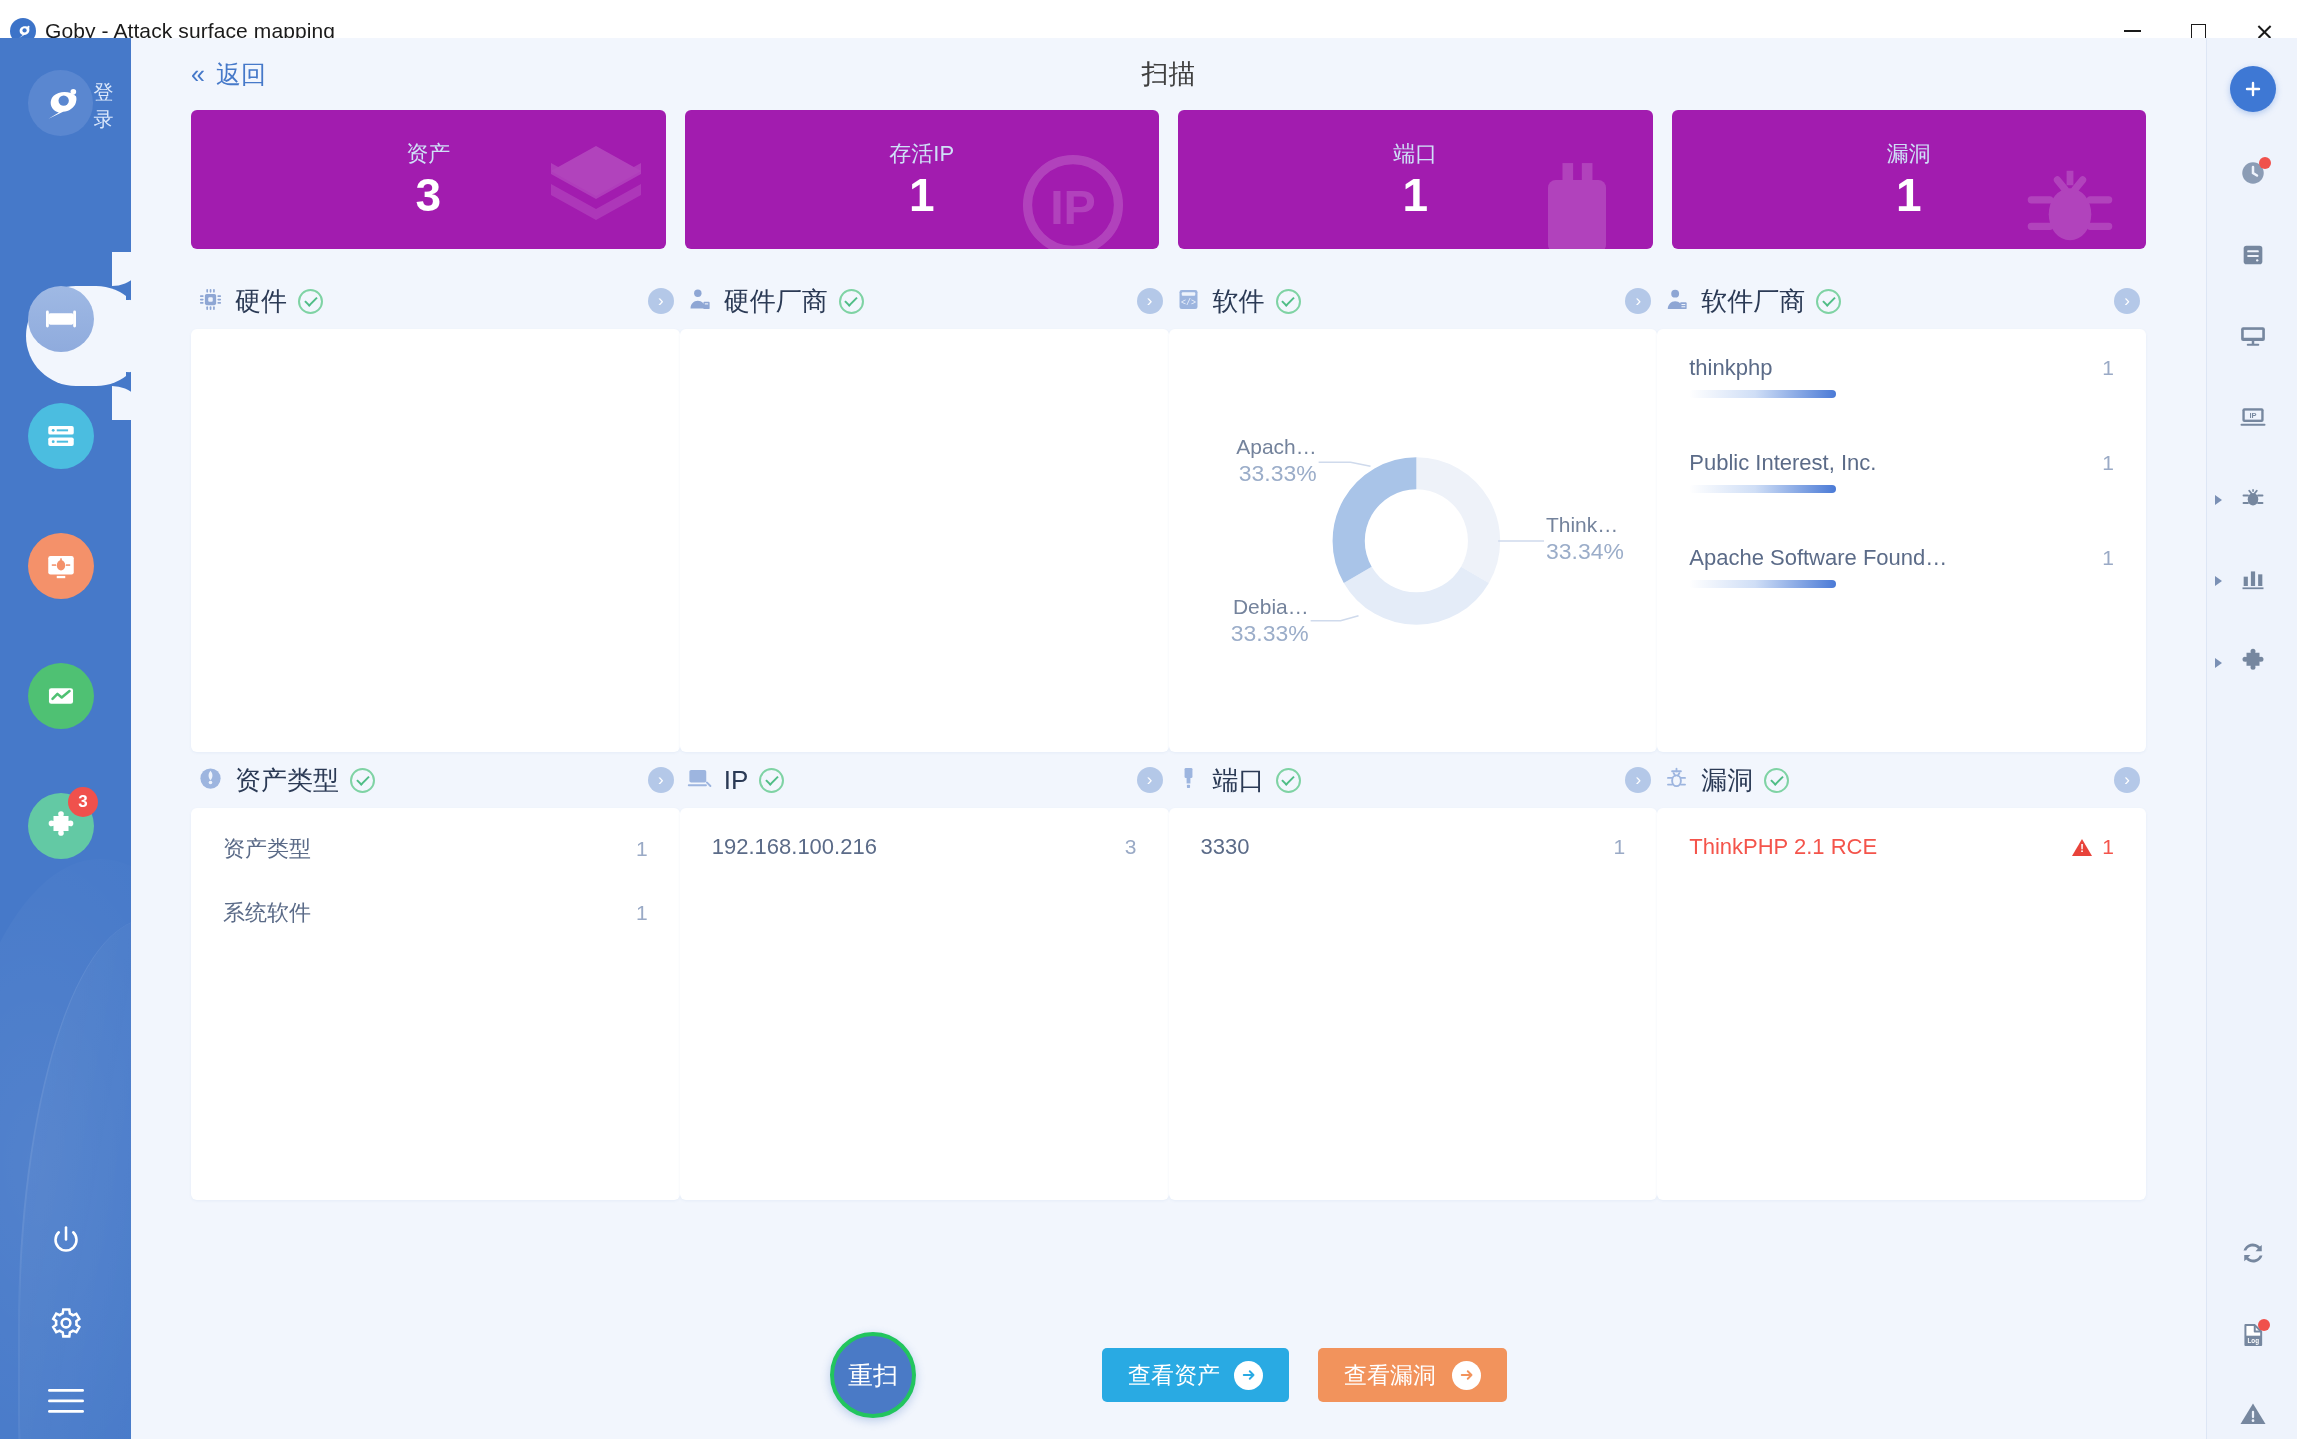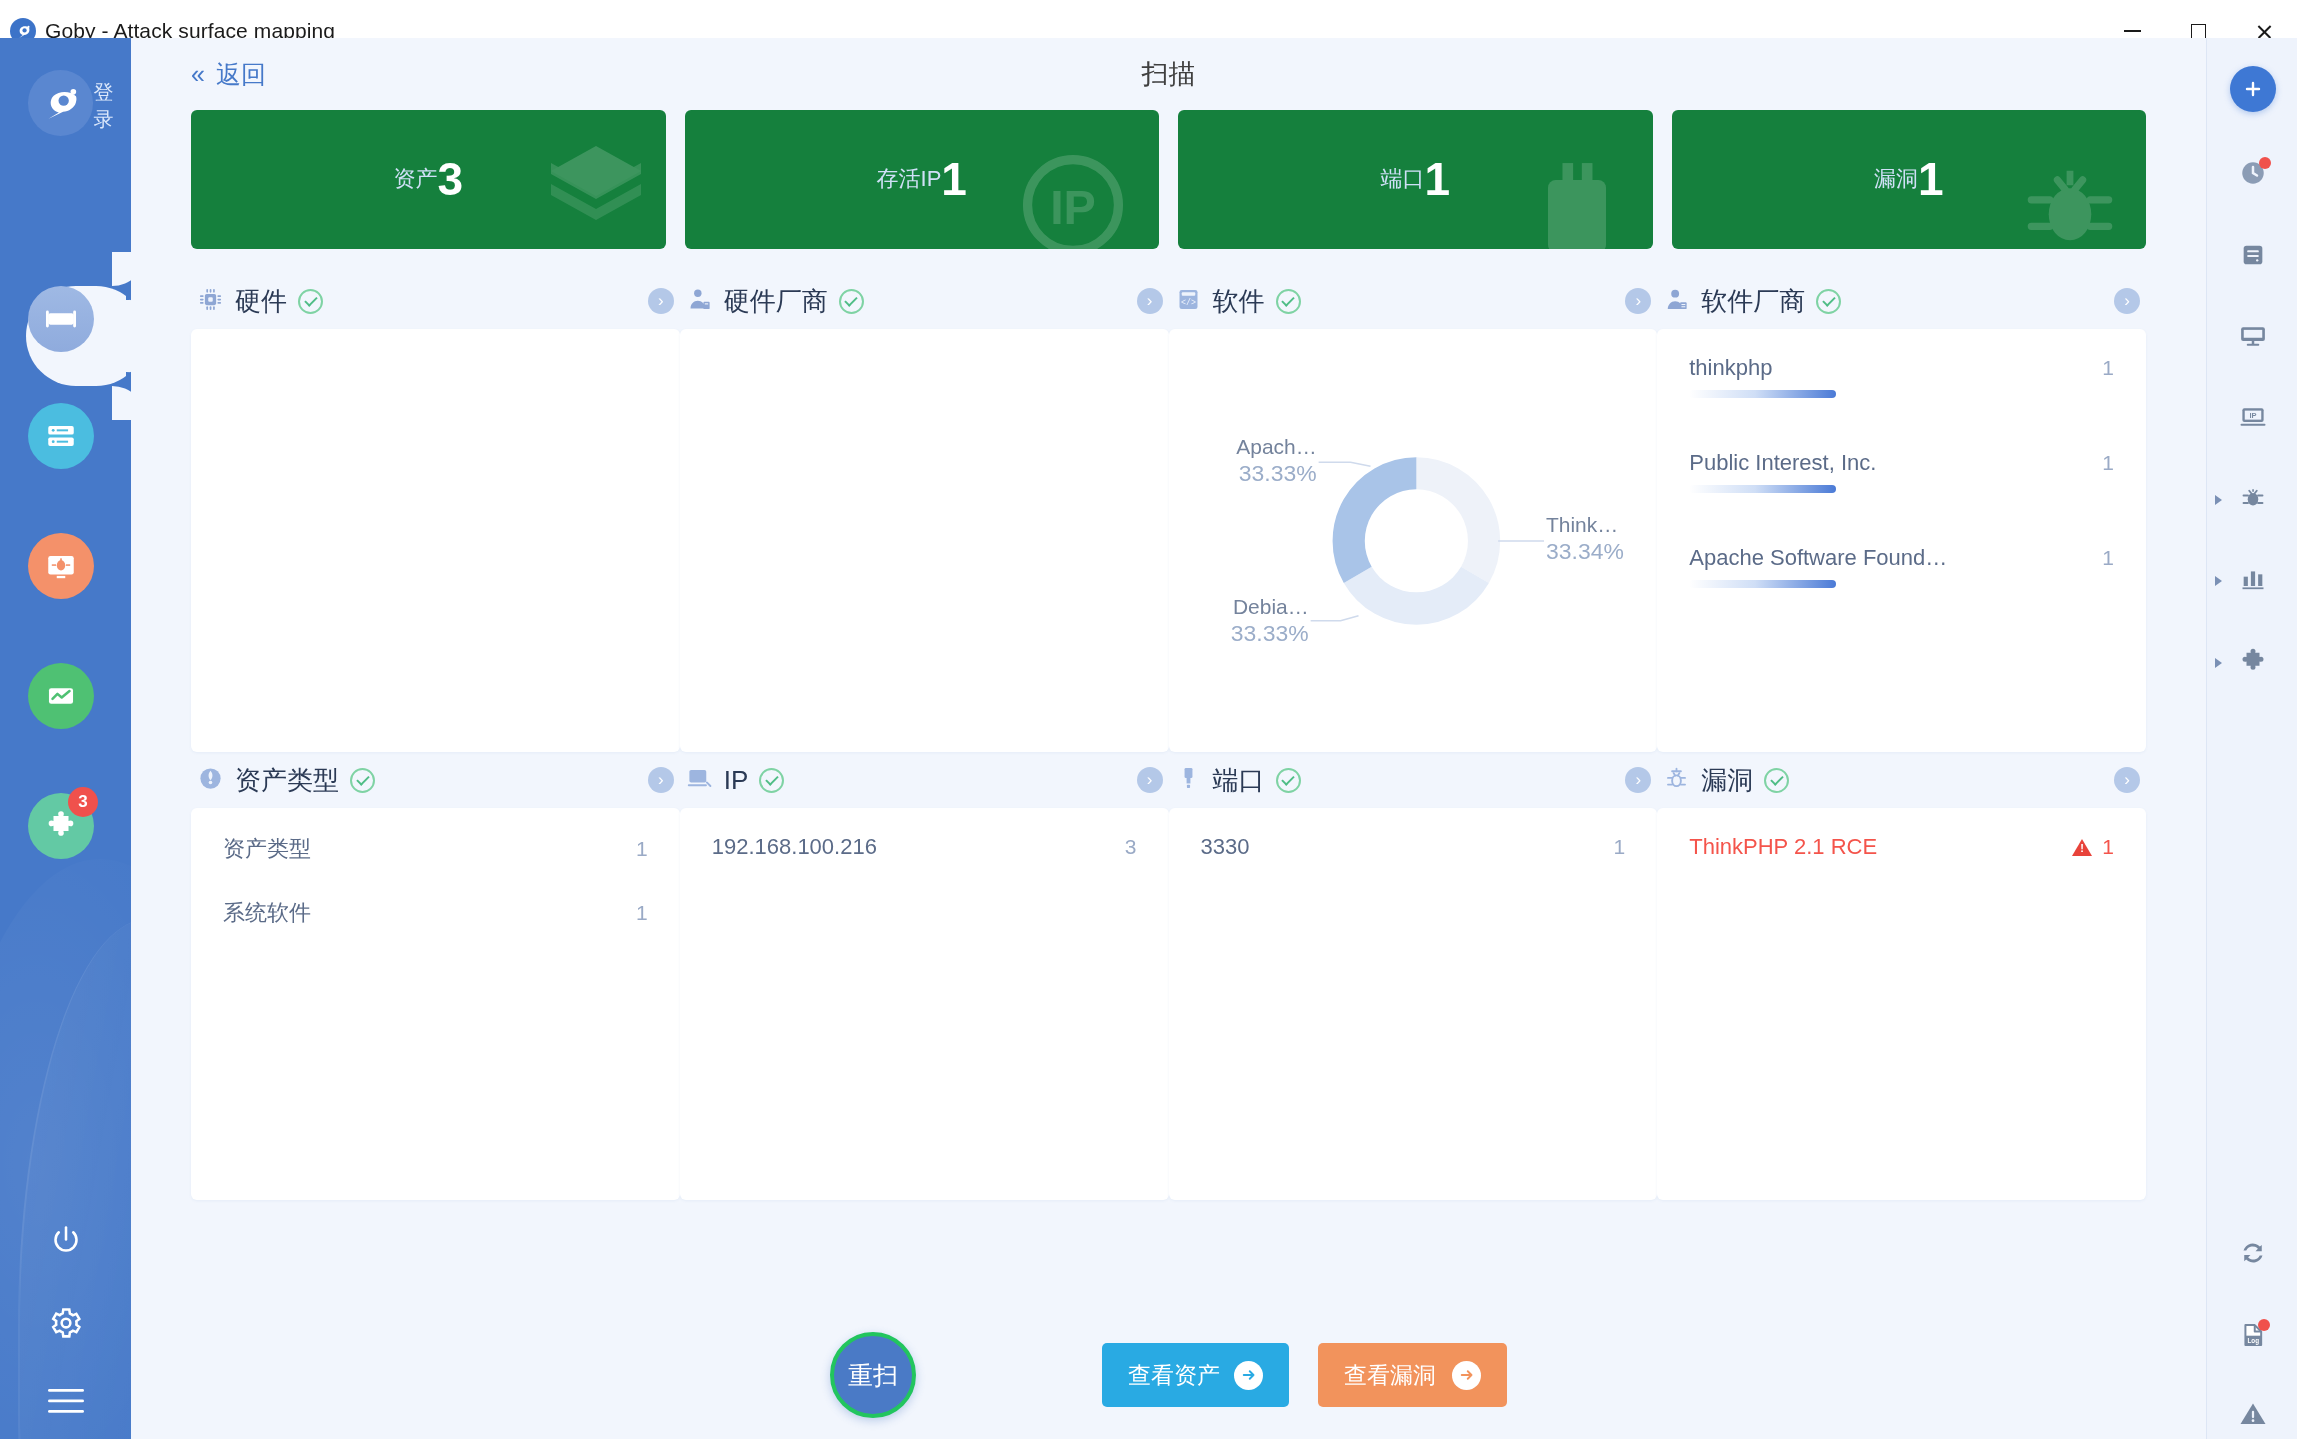--- a/index.html
+++ b/index.html
@@ -130,22 +130,22 @@
   }
   .scan-title {
     position: absolute; left: 50%; transform: translateX(-50%); top: 50%; margin-top: -18px;
     color: #404040; font-size: 27px;
   }
 
   
   .stats { display: flex; gap: 19px; padding: 0 60px; }
   .stat {
     flex: 1; height: 139px; border-radius: 6px;
-    background: #15803d; position: relative; overflow: hidden;
-    display: flex; flex-direction: row; align-items: center; justify-content: center;
+    background: #a21caf; position: relative; overflow: hidden;
+    display: flex; flex-direction: column; align-items: center; justify-content: center;
   }
   .stat-label { color: #cfe0f7; font-size: 22px; margin-bottom: 2px; }
   .stat-value { color: #ffffff; font-size: 46px; font-weight: bold; line-height: 1.06; }
   .stat-deco {
     position: absolute; right: 10px; bottom: -6px; opacity: .17; pointer-events: none;
   }
 
   
   .grid { padding: 0 60px; margin-top: 24px; }
   .grid-row { display: flex; }
@@ -208,21 +208,21 @@
     display: flex; align-items: center; justify-content: center; gap: 0;
   }
   .rescan {
     width: 86px; height: 86px; border-radius: 50%; background: #4a7ac6;
     border: 4px solid #22c55e;
     color: #fff; font-size: 25px;
     display: flex; align-items: center; justify-content: center;
     box-shadow: 0 3px 10px rgba(60,110,190,.3);
   }
   .act-btn {
-    height: 64px; border-radius: 5px; padding: 0 26px;
+    height: 54px; border-radius: 5px; padding: 0 26px;
     display: flex; align-items: center; gap: 14px;
     color: #fff; font-size: 23px; justify-content: center;
   }
   .act-blue { background: #29aae3; margin-left: 186px; }
   .act-orange { background: #f2935c; margin-left: 29px; gap: 16px; }
   .act-arrow {
     width: 29px; height: 29px; border-radius: 50%; background: #fff;
     display: flex; align-items: center; justify-content: center; flex: none;
   }
 </style>

